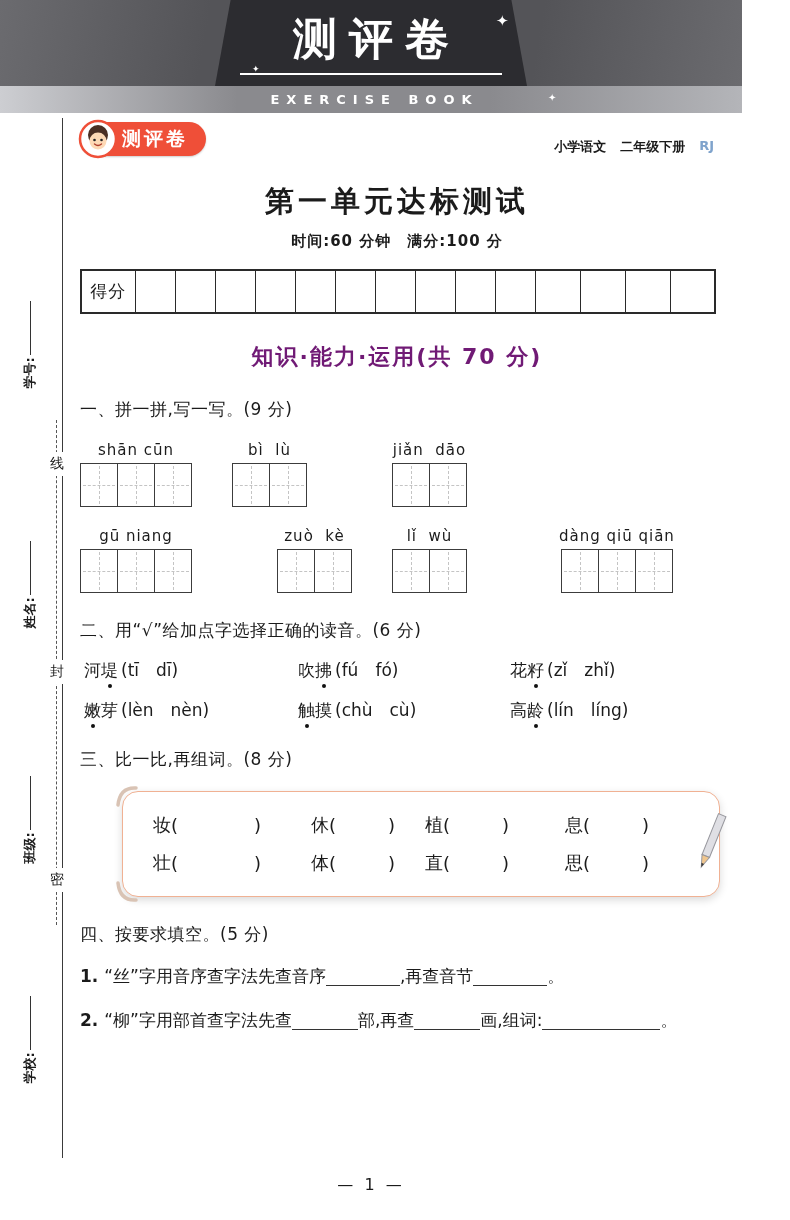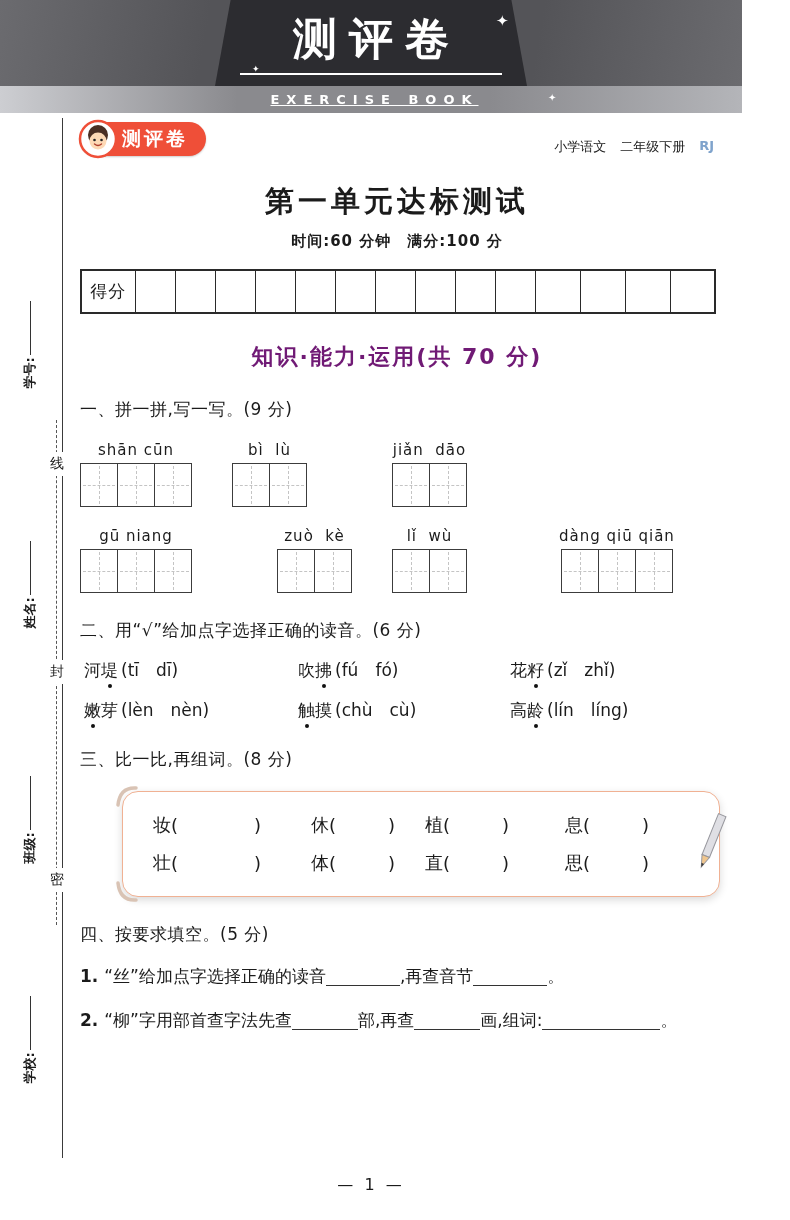--- a/index.html
+++ b/index.html
@@ -15,42 +15,42 @@
   .banner-title{position:relative;z-index:2;color:#fff;font-size:44px;font-weight:bold;
     letter-spacing:12px;text-align:center;padding-top:10px;text-indent:12px;}
   .banner-underline{position:relative;z-index:2;width:262px;height:2px;background:#fff;margin:4px auto 0;}
   .sparkle{position:absolute;color:#fff;z-index:3;}
   .sp1{top:12px;left:496px;font-size:15px;}
   .sp2{top:64px;left:252px;font-size:9px;}
   .sp3{top:6px;left:548px;font-size:10px;}
   .banner-sub{position:absolute;top:86px;left:0;right:0;height:27px;
     background:linear-gradient(90deg,#cdced2 0%,#8a8a8e 32%,#8a8a8e 66%,#b4b5b9 100%);
     display:flex;align-items:center;justify-content:center;}
-  .banner-sub .sub-text{color:#fff;font-size:13px;font-weight:bold;letter-spacing:7px;text-indent:7px;text-decoration:underline;}
+  .banner-sub .sub-text{color:#fff;font-size:13px;font-weight:bold;letter-spacing:7px;text-indent:7px;}
 
   
   .side-rule{position:absolute;left:62px;top:118px;width:1px;height:1040px;background:#3a3a3a;}
   .seal-dash{position:absolute;left:56px;top:420px;height:505px;width:0;border-left:1px dashed #555;}
   .seal-char{position:absolute;left:49px;width:16px;text-align:center;font-size:14px;
     background:#fff;padding:3px 0;z-index:2;}
   .vlabel{position:absolute;left:-23px;width:106px;height:16px;line-height:16px;
     transform:rotate(-90deg);display:flex;align-items:center;justify-content:center;
     font-size:13px;font-weight:600;white-space:nowrap;}
   .vfill{display:inline-block;width:54px;height:1px;border-bottom:1px solid #333;margin-left:2px;}
 
   
   .content{position:absolute;left:80px;top:122px;width:634px;}
 
   .badge{position:relative;display:inline-flex;align-items:center;height:34px;
     background:#ef4f38;border-radius:999px;padding:0 18px 0 42px;
     box-shadow:0 1px 2px rgba(0,0,0,.2);}
   .badge-text{color:#fff;font-size:19px;font-weight:bold;letter-spacing:3px;}
   .badge-icon{position:absolute;left:-2px;top:-3px;width:40px;height:40px;}
   .book-info{position:absolute;right:0;top:16px;font-size:13px;display:flex;gap:14px;}
-  .book-info .bi{font-weight:normal;text-align:center;}
+  .book-info .bi{font-weight:bold;text-align:center;}
   .book-info .edition{font-weight:bold;color:#7fa3cc;}
 
   .paper-title{margin-top:26px;text-align:center;font-size:29px;font-weight:bold;letter-spacing:4px;}
   .paper-meta{margin-top:10px;text-align:center;font-size:15px;letter-spacing:1px;font-weight:bold;}
 
   table.score-table{margin-top:18px;border-collapse:collapse;width:100%;table-layout:fixed;
     border:2px solid #2a2a2a;}
   table.score-table td{border:1px solid #2a2a2a;text-align:center;height:41px;
     font-size:17px;padding:0;overflow:hidden;}
   td.tbl-lbl{font-size:16px;letter-spacing:1px;}
@@ -382,21 +382,21 @@
             <span>(</span>
             <span class="gap2"></span>
             <span>)</span>
           </span>
       </div>
     </div>
 
     
     <div class="q-title">四、按要求填空。(5 分)</div>
     <div class="q4-item">
-      <span class="q4-no">1.</span><span>“丝”给加点字选择正确的读音</span><span class="blank blank-md"></span><span>,再查音节</span><span class="blank blank-md"></span><span>。</span>
+      <span class="q4-no">1.</span><span>“丝”字用音序查字法先查音序</span><span class="blank blank-md"></span><span>,再查音节</span><span class="blank blank-md"></span><span>。</span>
     </div>
     <div class="q4-item">
       <span class="q4-no">2.</span><span>“柳”字用部首查字法先查</span><span class="blank blank-sm"></span><span>部,再查</span><span class="blank blank-sm"></span><span>画,组词:</span><span class="blank blank-lg"></span><span>。</span>
     </div>
 
   </div>
 
   <div class="page-number">— 1 —</div>
 
 </div>

